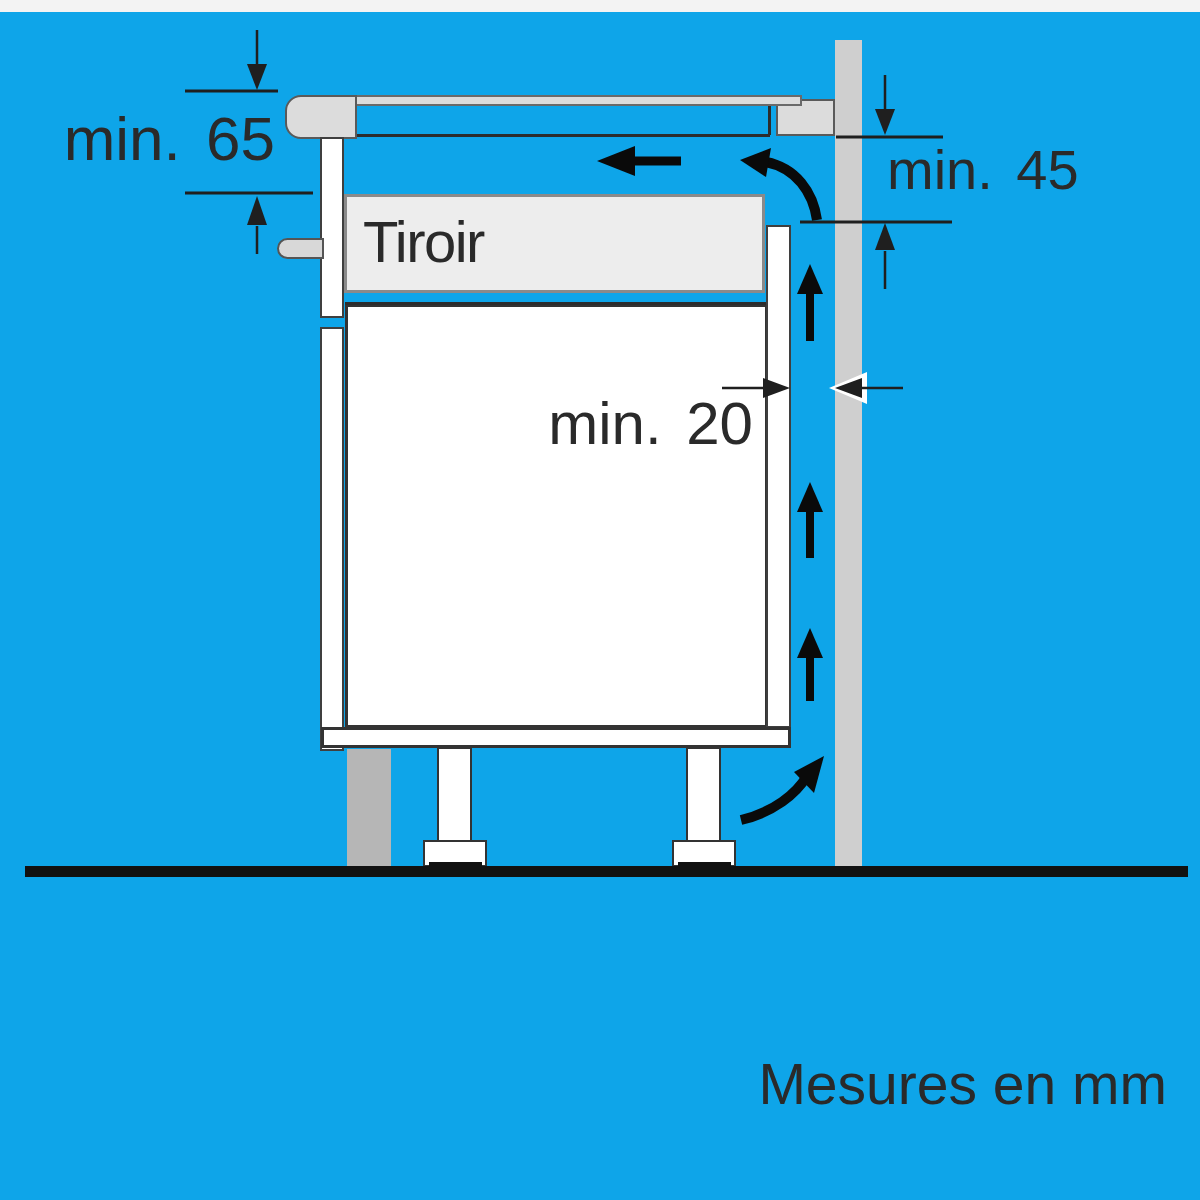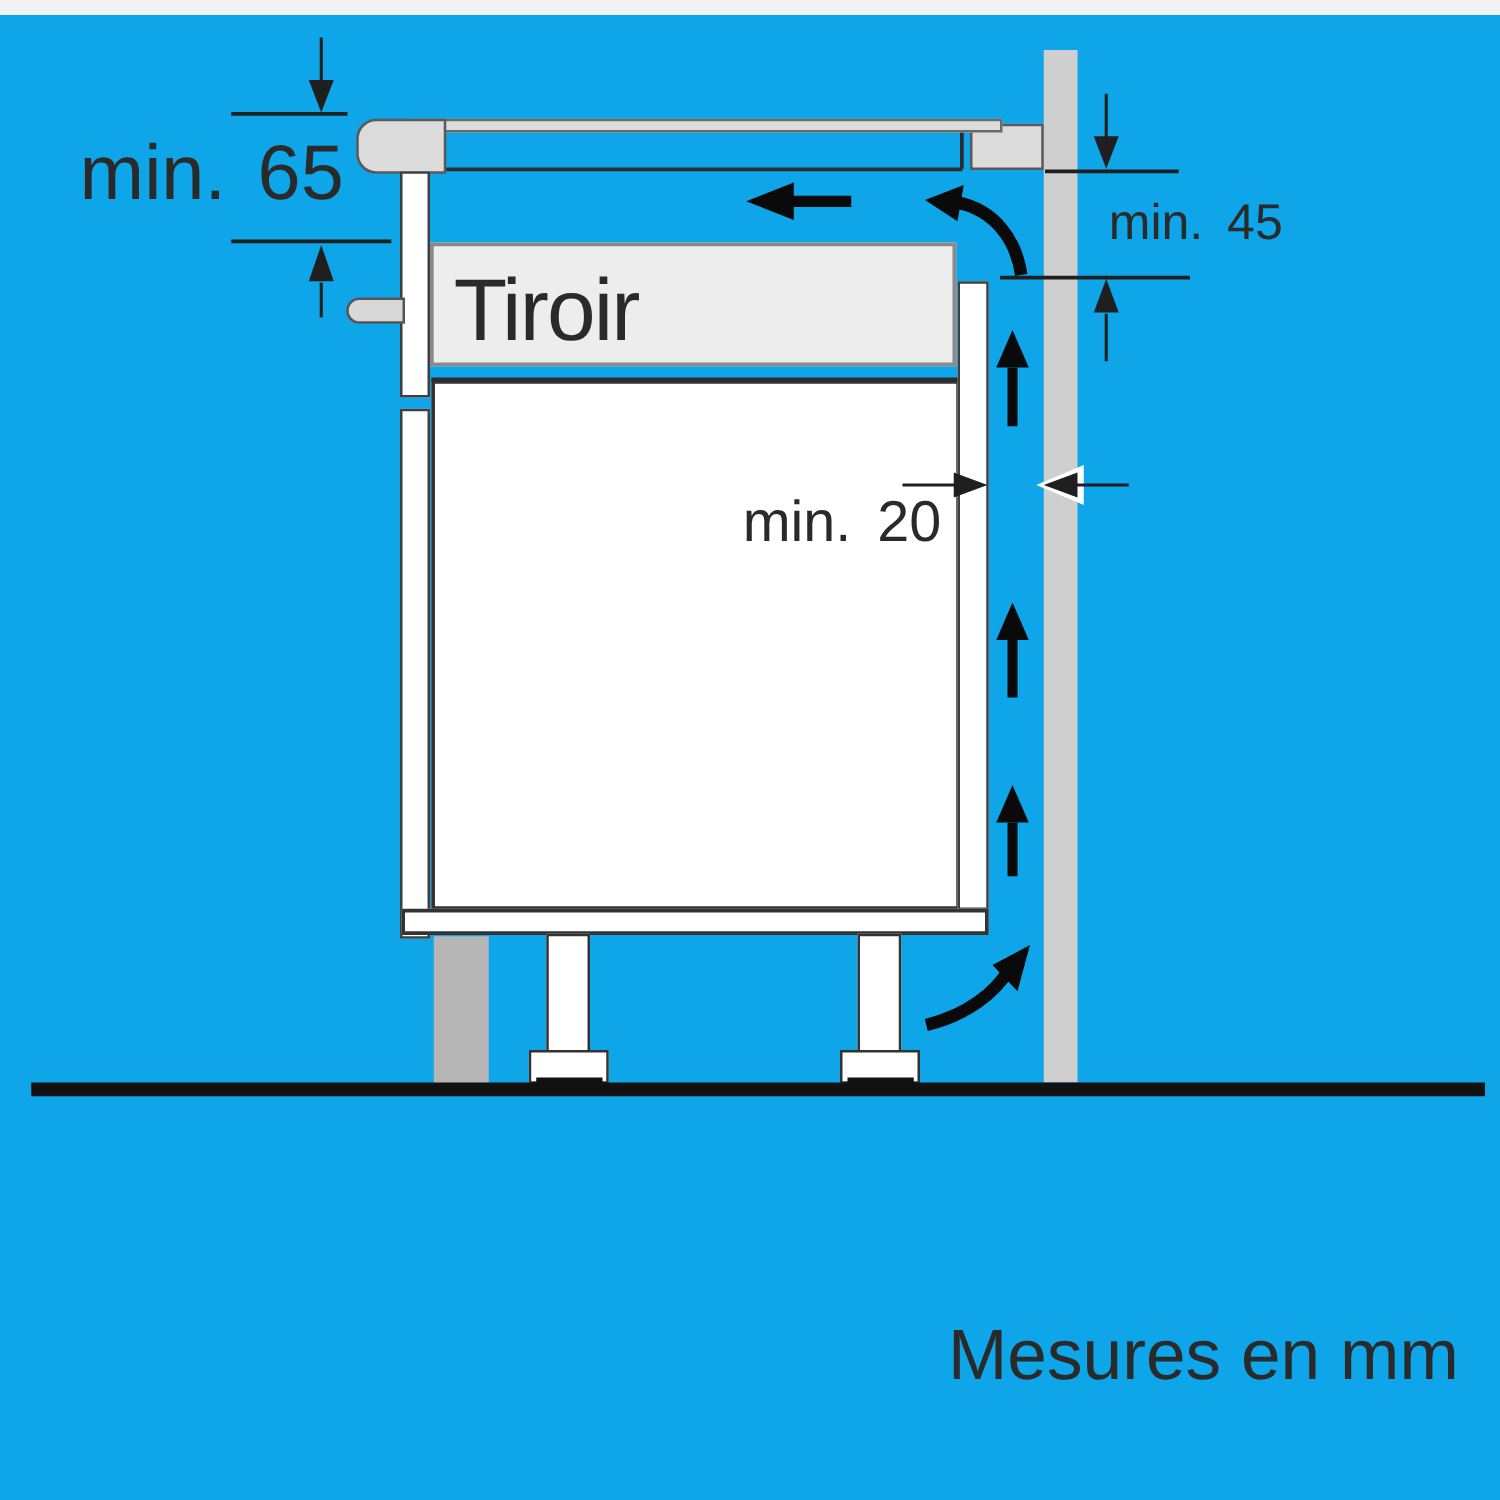--- a/index.html
+++ b/index.html
@@ -24,23 +24,23 @@
   .hobfront{left:285px;top:95px;width:72px;height:44px;background:#dcdcdc;border:2px solid #5a5a5a;border-radius:16px 0 0 16px;}
   .worktop-right{left:776px;top:99px;width:59px;height:37px;background:#dcdcdc;border:2px solid #5a5a5a;}
   .underside-line{left:340px;top:134px;width:430px;height:3px;background:#2c2c2c;}
   .cutout-line{left:768px;top:104px;width:3px;height:31px;background:#2c2c2c;}
   .frontstrip{left:320px;top:137px;width:24px;height:181px;background:#fff;border:2px solid #3f3f3f;}
   .handle{left:277px;top:238px;width:47px;height:21px;background:#d8d8d8;border:2px solid #555;border-radius:11px 0 0 11px;}
   .drawerbox{left:344px;top:194px;width:421px;height:99px;background:#ededed;border:3px solid #8a8a8a;}
   .underdrawer-line{left:345px;top:302px;width:421px;height:3px;background:#2c2c2c;}
   .label{position:absolute;line-height:1.0;white-space:nowrap;color:#2a2a2a;}
   .lbl-65{left:40px;top:108px;width:235px;font-size:62px;text-align:right;word-spacing:8px;}
-  .lbl-45{left:887px;top:142px;width:240px;font-size:40px;text-align:left;word-spacing:8px;margin-top:16px;}
-  .lbl-20{left:520px;top:394px;width:233px;font-size:46px;text-align:right;word-spacing:8px;}
-  .lbl-tiroir{left:363px;top:213px;font-size:70px;letter-spacing:-1.5px;}
+  .lbl-45{left:887px;top:142px;width:240px;font-size:56px;text-align:left;word-spacing:8px;}
+  .lbl-20{left:520px;top:394px;width:233px;font-size:60px;text-align:right;word-spacing:8px;}
+  .lbl-tiroir{left:363px;top:213px;font-size:58px;letter-spacing:-1.5px;}
   .lbl-mesures{left:740px;top:1056px;width:427px;font-size:57px;text-align:right;}
   svg.overlay{position:absolute;left:0;top:0;width:1200px;height:1200px;}
 </style>
 </head>
 <body>
 
 <div class="stage">
 
   <div class="abs edge-strip"></div>
 

